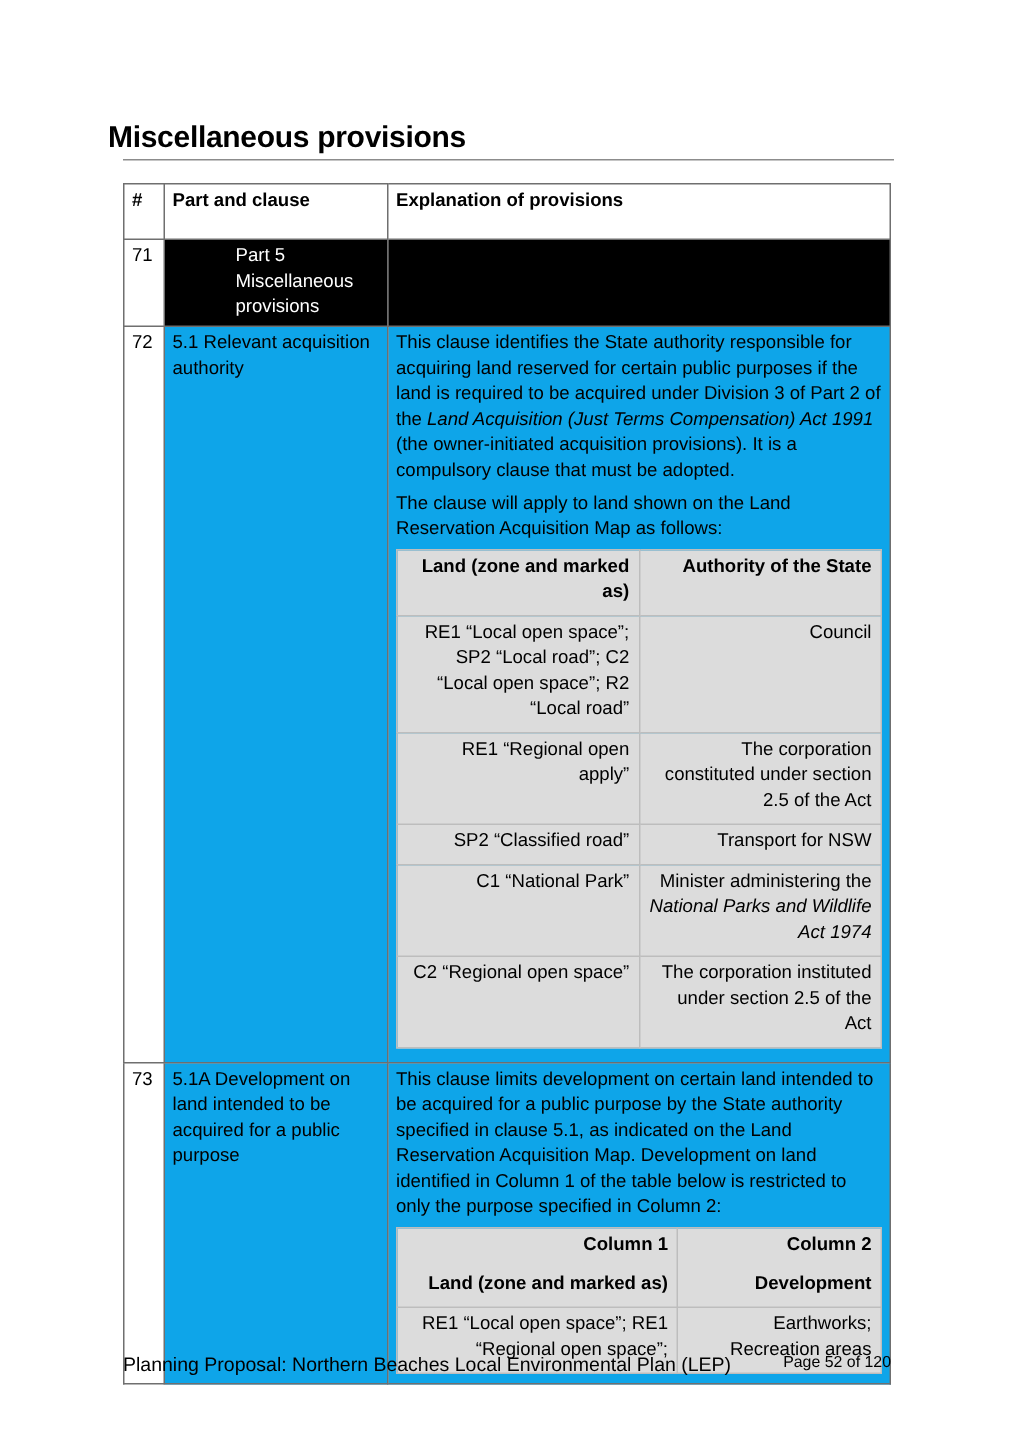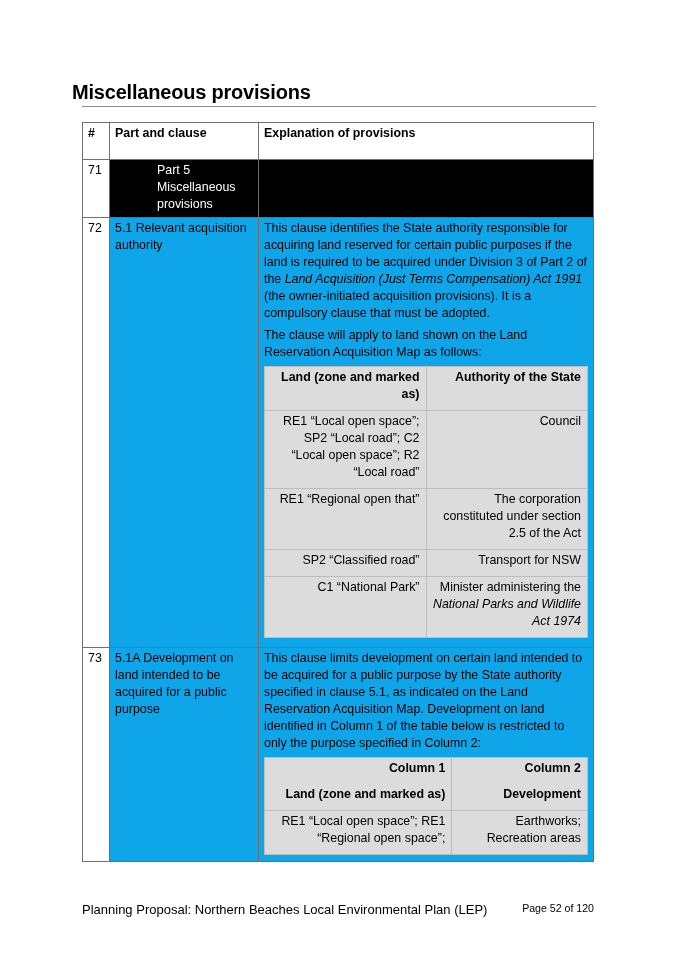--- a/index.html
+++ b/index.html
@@ -61,30 +61,34 @@
           <tbody>
               <tr>
             <th style="width:50%">Land (zone and marked as)</th>
             <th>Authority of the State</th>
           </tr>
           <tr>
             <td>RE1 “Local open space”; SP2 “Local road”; C2 “Local open space”; R2 “Local road”</td>
             <td>Council</td>
           </tr>
           <tr>
-            <td>RE1 “Regional open that”</td>
+            <td>RE1 “Regional open apply”</td>
             <td>The corporation constituted under section 2.5 of the Act</td>
           </tr>
           <tr>
             <td>SP2 “Classified road”</td>
             <td>Transport for NSW</td>
           </tr>
           <tr>
             <td>C1 “National Park”</td>
             <td><span>Minister administering the </span><em>National Parks and Wildlife Act 1974</em></td>
+          </tr>
+          <tr>
+            <td>C2 “Regional open space”</td>
+            <td>The corporation instituted under section 2.5 of the Act</td>
           </tr>
         </tbody>
           </table>
       </td>
     </tr>
 
     <tr>
       <td class="c-num">73</td>
       <td class="grey c-part">5.1A Development on land intended to be acquired for a public purpose</td>
       <td class="grey">

